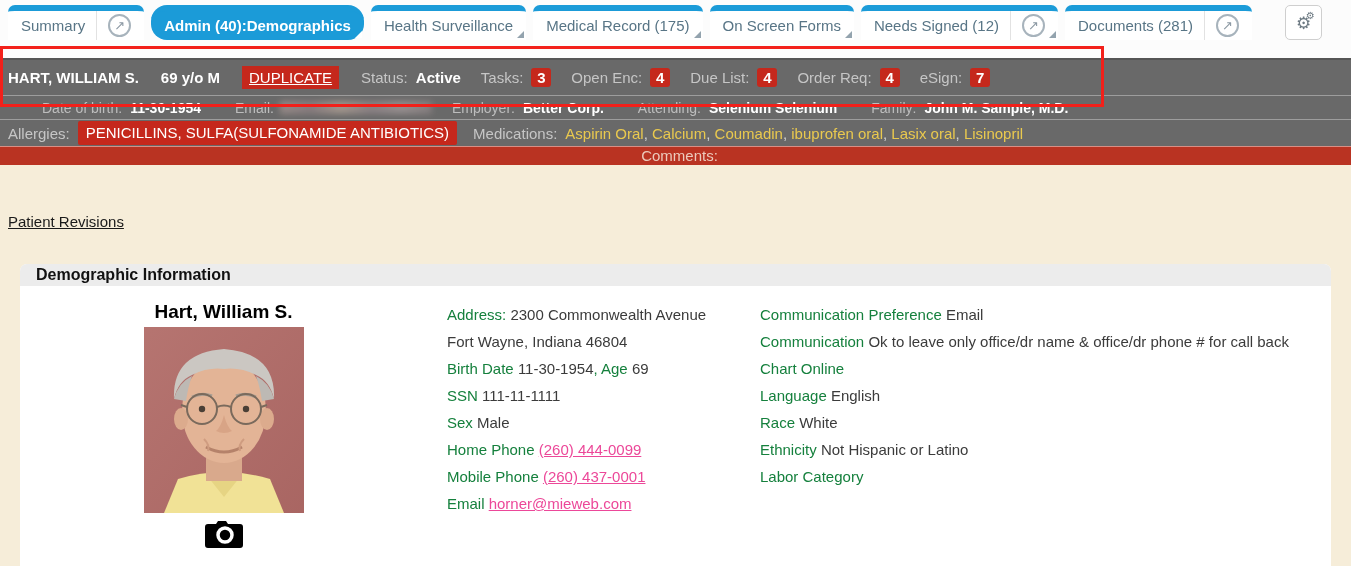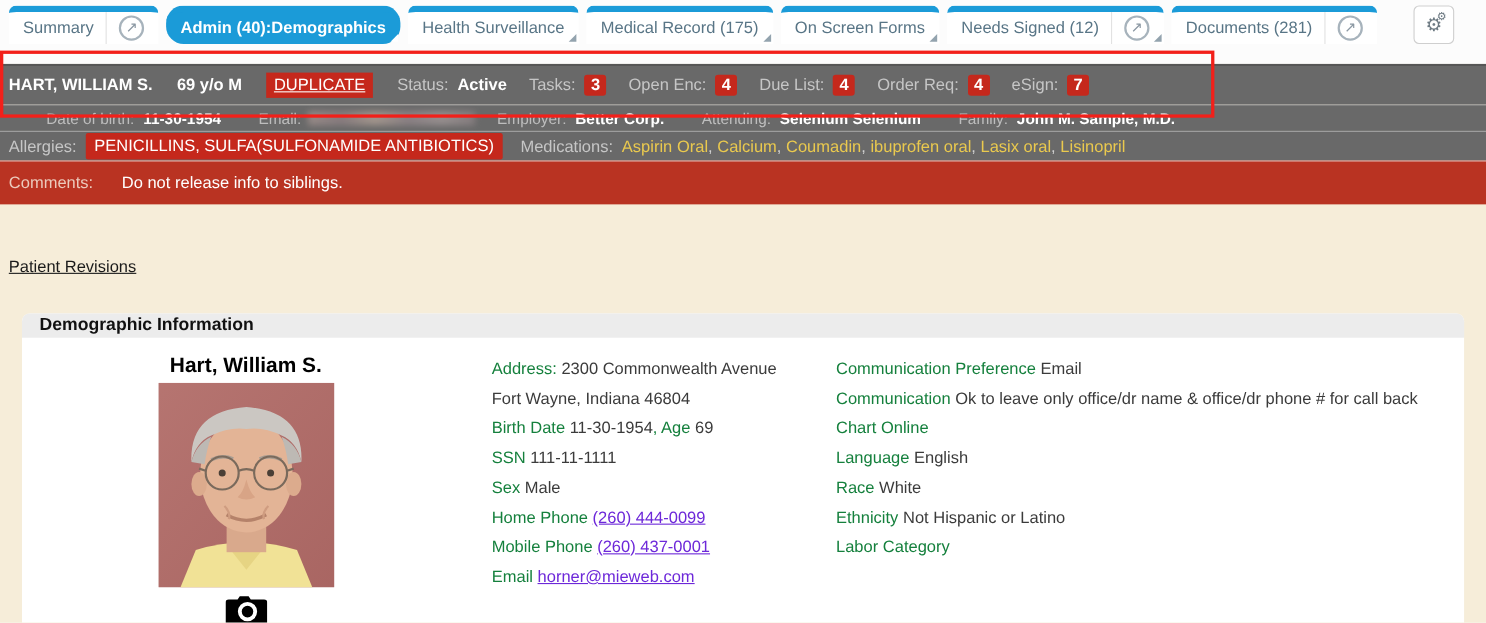--- a/index.html
+++ b/index.html
@@ -49,21 +49,21 @@
   .highlight-box{
     position:absolute; left:0; top:46px; width:1104px; height:61px;
     border:3px solid #f2201a; z-index:10; pointer-events:none;
   }
 
   
   .hdr{ background:#696969; color:#fff; display:flex; align-items:center; padding-left:8px; }
   .hdr-row1{ height:37px; border-top:2px solid #565656; font-size:15px; }
   .hdr-row2{ height:24px; font-size:14px; border-top:1px solid rgba(255,255,255,.35); }
   .hdr-row3{ height:27px; font-size:15px; border-top:1px solid rgba(255,255,255,.35); }
-  .hdr-row4{ height:40px; font-size:15px; background:#b93322; border-top:1px solid rgba(255,255,255,.45); }
+  .hdr-row4{ height:19px; font-size:15px; background:#b93322; border-top:1px solid rgba(255,255,255,.45);flex-direction:column; }
   .lbl{ color:#c6c6c6; }
   .hdr-row2 .lbl{ color:#bdbdbd;margin-left:34px; }
   .val-b{ color:#fff; font-weight:bold; }
   .sp16{ margin-left:16px; } .sp22{ margin-left:22px; } .sp8{ margin-left:8px; }
   .dup-badge{
     background:#c5281c; color:#fff; text-decoration:underline;
     padding:3px 7px; margin-left:22px; cursor:pointer;
   }
   .cnt{ display:flex; align-items:center; margin-left:20px; }
   .cnt-badge{
@@ -102,21 +102,21 @@
   .card-body{ display:flex; padding-top:15px; }
   .col1{ width:407px; display:flex; flex-direction:column; align-items:center; }
   .p-name{ font-size:19px; font-weight:bold; color:#000; }
   .photo{ margin-top:4px; width:160px; height:186px; display:block; cursor:pointer; }
   .cam-btn{ margin-top:6px; cursor:pointer; line-height:0; }
   .col2{ width:293px; margin-left:20px; font-size:15px; }
   .col3{ flex:1; margin-left:20px; font-size:15px; }
   .drow{ line-height:27px; white-space:nowrap; }
   .dlbl{ color:#15803d; }
   .dval{ color:#3b3b3b; }
-  .dlink{ color:#6d28d9; text-decoration:underline; cursor:pointer; }
+  .dlink{ color:#ec4899; text-decoration:underline; cursor:pointer; }
 </style>
 </head>
 <body>
 
 <div class="tabbar">
   <div class="tab">
     <span>Summary</span>
     <span class="ext-wrap">
       <span class="ext-circle">↗</span>
     </span>

